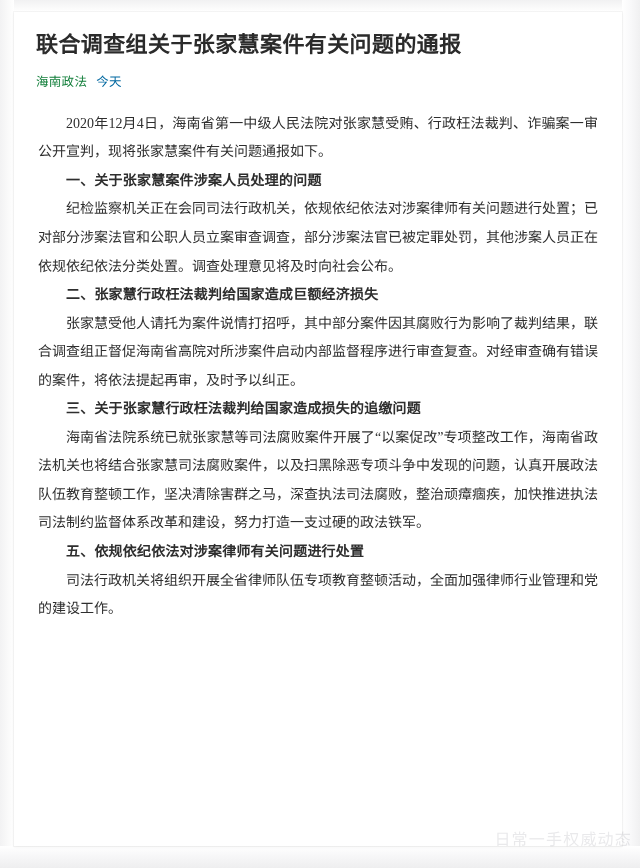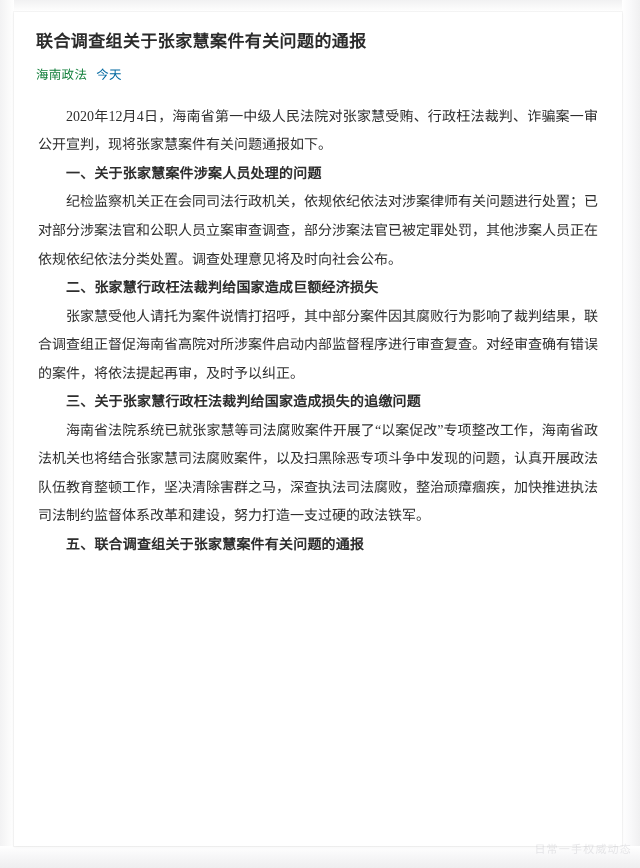--- a/index.html
+++ b/index.html
@@ -65,21 +65,21 @@
     padding: 0;
     overflow: hidden;
   }
 
   .article-inner {
     padding: 18px 22px 0 22px;
   }
 
   .article-title {
     font-family: "Liberation Sans", "DejaVu Sans", sans-serif;
-    font-size: 17px;
+    font-size: 22px;
     font-weight: 700;
     color: #2b2b2b;
     letter-spacing: 0.4px;
     line-height: 1.4;
     margin: 0 0 14px 0;
   }
 
   .byline {
     margin: 0 0 20px 0;
     font-size: 12.5px;
@@ -115,23 +115,23 @@
   .article-body p.section-heading {
     font-weight: 700;
     text-indent: 2em;
     letter-spacing: 0.2px;
   }
 
   
   .bottom-watermark {
     position: absolute;
     right: 8px;
-    bottom: 12px;
+    bottom: 18px;
     font-family: "Liberation Sans", "DejaVu Sans", sans-serif;
-    font-size: 11px;
+    font-size: 16px;
     letter-spacing: 1.2px;
     color: rgba(120,120,130,0.16);
     white-space: nowrap;
     user-select: none;
   }
 </style>
 </head>
 <body>
 
 <div class="page-backdrop"></div>
@@ -150,19 +150,20 @@
     </div>
 
     <div class="article-body" id="article-body">
         <p class="body-paragraph">2020年12月4日，海南省第一中级人民法院对张家慧受贿、行政枉法裁判、诈骗案一审公开宣判，现将张家慧案件有关问题通报如下。</p>
         <p class="section-heading">一、关于张家慧案件涉案人员处理的问题</p>
         <p class="body-paragraph">纪检监察机关正在会同司法行政机关，依规依纪依法对涉案律师有关问题进行处置；已对部分涉案法官和公职人员立案审查调查，部分涉案法官已被定罪处罚，其他涉案人员正在依规依纪依法分类处置。调查处理意见将及时向社会公布。</p>
         <p class="section-heading">二、张家慧行政枉法裁判给国家造成巨额经济损失</p>
         <p class="body-paragraph">张家慧受他人请托为案件说情打招呼，其中部分案件因其腐败行为影响了裁判结果，联合调查组正督促海南省高院对所涉案件启动内部监督程序进行审查复查。对经审查确有错误的案件，将依法提起再审，及时予以纠正。</p>
         <p class="section-heading">三、关于张家慧行政枉法裁判给国家造成损失的追缴问题</p>
         <p class="body-paragraph">海南省法院系统已就张家慧等司法腐败案件开展了“以案促改”专项整改工作，海南省政法机关也将结合张家慧司法腐败案件，以及扫黑除恶专项斗争中发现的问题，认真开展政法队伍教育整顿工作，坚决清除害群之马，深查执法司法腐败，整治顽瘴痼疾，加快推进执法司法制约监督体系改革和建设，努力打造一支过硬的政法铁军。</p>
-        <p class="section-heading">五、联合调查组关于张家慧案件有关问题的通报</p>
+        <p class="section-heading">五、依规依纪依法对涉案律师有关问题进行处置</p>
+        <p class="body-paragraph">司法行政机关将组织开展全省律师队伍专项教育整顿活动，全面加强律师行业管理和党的建设工作。</p>
       </div>
 
   </div>
 </div>
 
 <div class="bottom-watermark">日常一手权威动态</div>
 
 </body></html>

